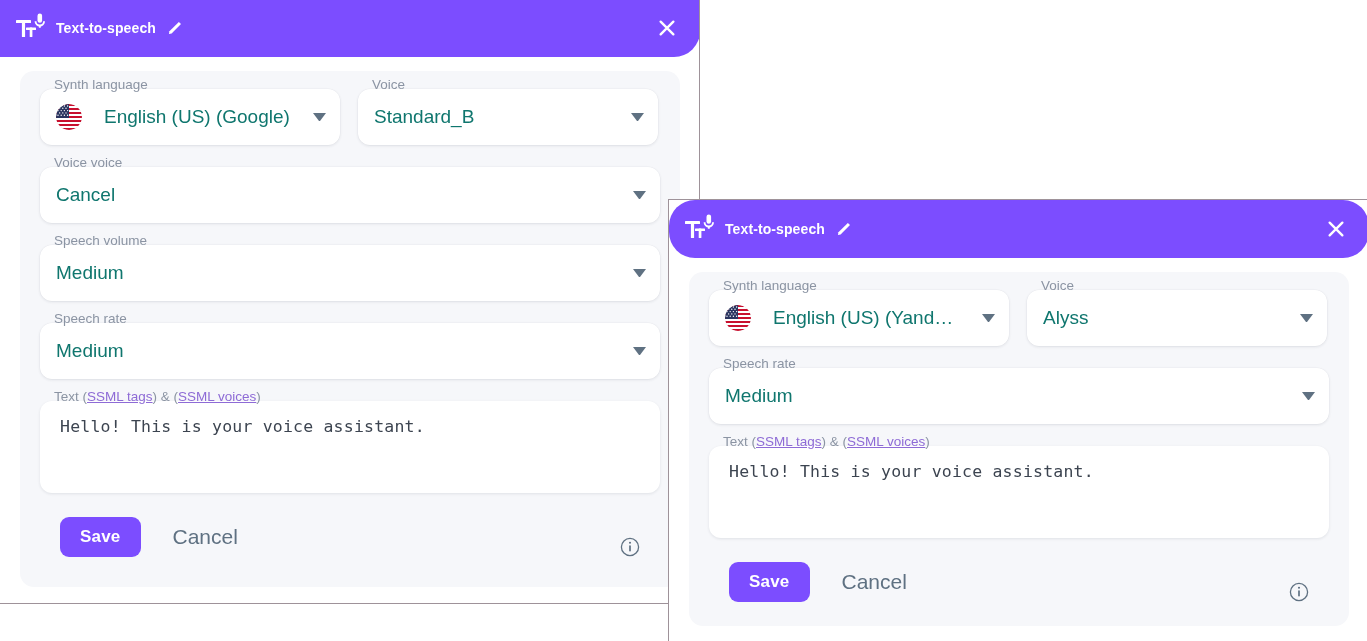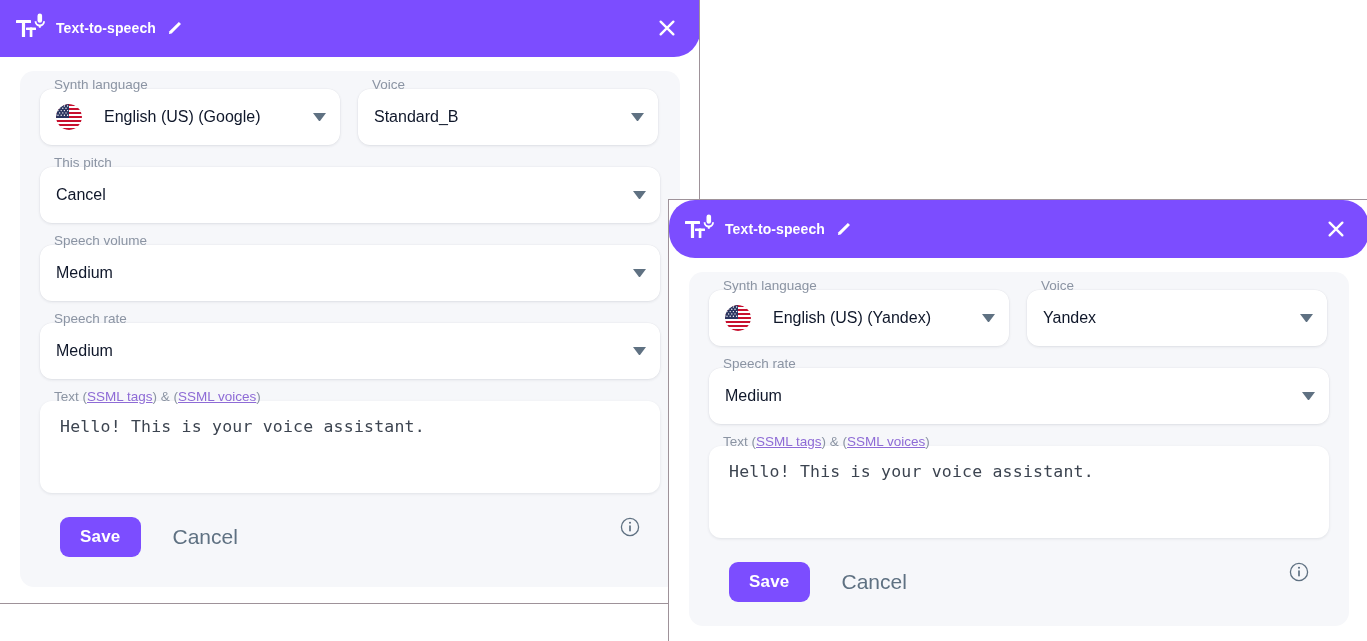--- a/index.html
+++ b/index.html
@@ -98,22 +98,22 @@
     position: absolute;
     top: -11px;
     left: 14px;
     font-size: 13.5px;
     color: #8b94a3;
     background: transparent;
     white-space: nowrap;
     line-height: 14px;
   }
   .field .fvalue {
-    font-size: 16px;
-    color: #0f172a;
+    font-size: 19px;
+    color: #0f766e;
     white-space: nowrap;
     overflow: hidden;
     text-overflow: ellipsis;
     flex: 1 1 auto;
   }
   .flag {
     width: 26px; height: 26px; flex: 0 0 26px;
     border-radius: 50%;
     margin-right: 10px;
     overflow: hidden;
@@ -159,21 +159,21 @@
     font-size: 16.5px;
     color: #3c4450;
     letter-spacing: 0.2px;
     white-space: pre-wrap;
     line-height: 20px;
   }
 
   
   .actions {
     display: flex;
-    align-items: flex-start;
+    align-items: flex-end;
     padding: 6px 20px 0 20px;
   }
   .btn-save {
     background: #7c4dff;
     color: #ffffff;
     border: none;
     border-radius: 9px;
     font-size: 17px;
     font-weight: bold;
     font-family: "Liberation Sans", sans-serif;
@@ -287,21 +287,21 @@
             </div>
 
             <div class="field" style="width:300px">
               <span class="flabel">Voice</span>
               <span class="fvalue">Standard_B</span>
               <span class="caret"></span>
             </div>
           </div>
 
           <div class="field full">
-            <span class="flabel">This pitch</span>
+            <span class="flabel">Voice voice</span>
             <span class="fvalue">Cancel</span>
             <span class="caret"></span>
           </div>
 
           <div class="field full">
             <span class="flabel">Speech volume</span>
             <span class="fvalue">Medium</span>
             <span class="caret"></span>
           </div>
 
@@ -410,21 +410,21 @@
                     </g>
                   </g>
                 </svg>
               </span>
               <span class="fvalue">English (US) (Yandex)</span>
               <span class="caret"></span>
             </div>
 
             <div class="field" style="width:300px">
               <span class="flabel">Voice</span>
-              <span class="fvalue">Yandex</span>
+              <span class="fvalue">Alyss</span>
               <span class="caret"></span>
             </div>
           </div>
 
           <div class="field full">
             <span class="flabel">Speech rate</span>
             <span class="fvalue">Medium</span>
             <span class="caret"></span>
           </div>
 

